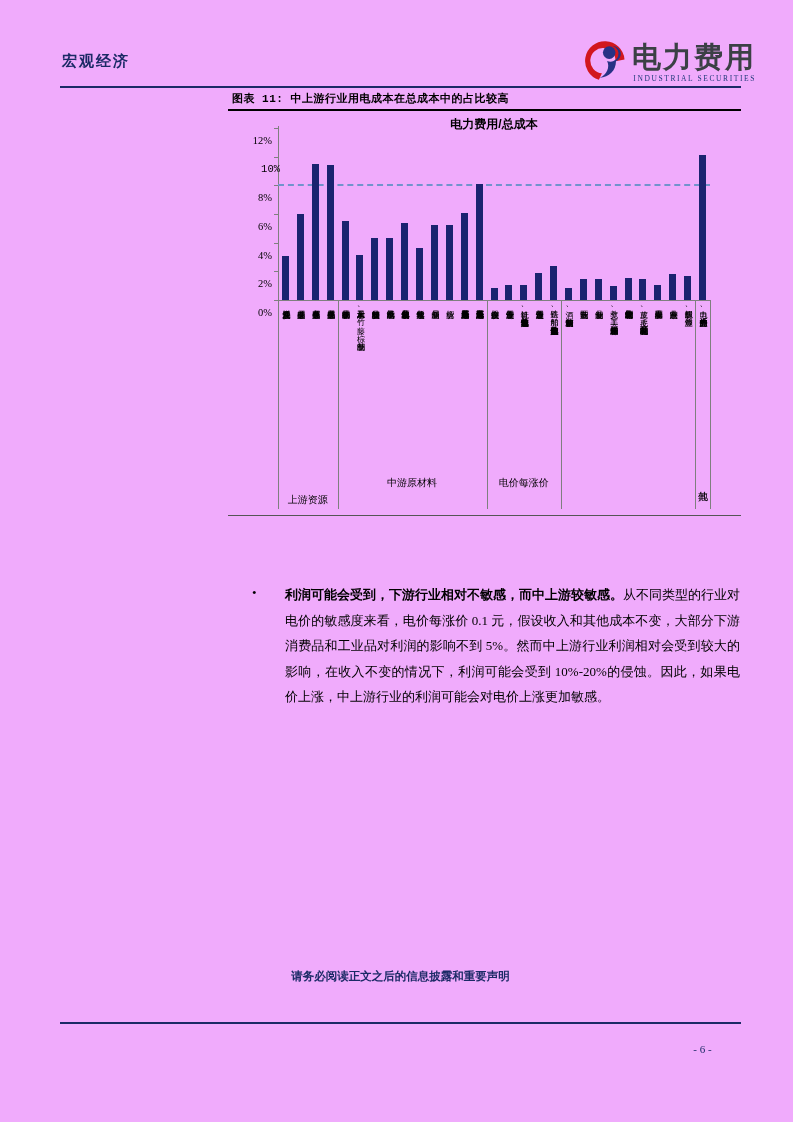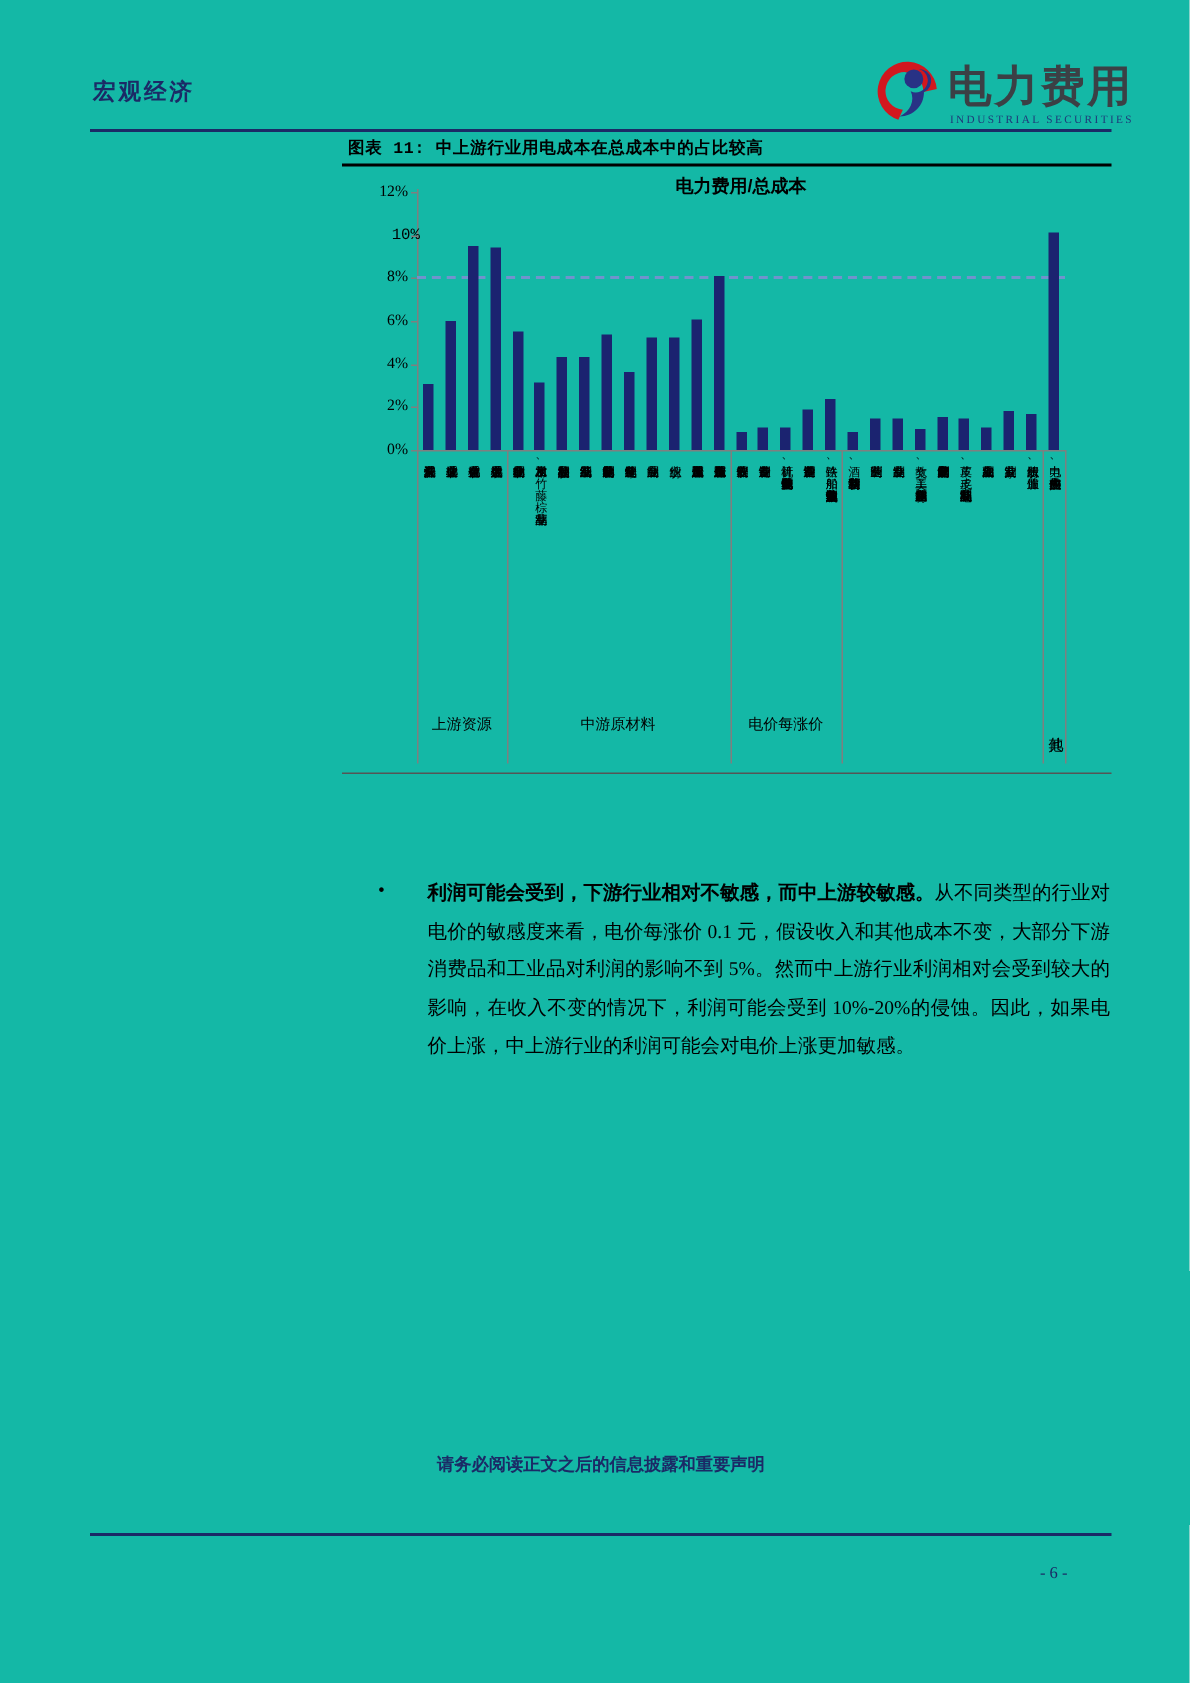--- a/index.html
+++ b/index.html
@@ -1,18 +1,18 @@
 <!DOCTYPE html>
 <html><head>
 <meta charset="utf-8">
 <style>
   * { margin:0; padding:0; box-sizing:border-box; }
   html,body { background:#e8e8e8; }
   #page {
-    position:relative; width:793px; height:1122px; background:#14b8a6;
+    position:relative; width:793px; height:1122px; background:#f0abfc;
     margin:0 auto; font-family:"Liberation Serif", serif; overflow:hidden;
   }
   
   #header-left {
     position:absolute; left:62px; top:52px; font-size:15px; font-weight:bold;
     color:#1b2a66; letter-spacing:2px; font-family:"Liberation Serif", serif;
   }
   #logo { position:absolute; left:584px; top:40px; display:flex; align-items:center; gap:6px; }
   #logo-text-cn {
     font-family:"Liberation Sans", sans-serif; font-weight:bold; font-size:29px;
@@ -32,21 +32,21 @@
   #figure-title-rule { position:absolute; left:228px; top:109px; width:513px; height:2px; background:#000; }
 
   
   #chart { position:absolute; left:228px; top:112px; width:513px; height:404px; }
   #chart-title {
     position:absolute; left:50px; top:4px; width:432px; text-align:center;
     font-family:"Liberation Sans", sans-serif; font-weight:bold; font-size:12px; color:#000;
   }
   .y-tick-label {
     position:absolute; width:40px; text-align:right; font-size:10.5px; color:#000;
-    font-family:"Liberation Serif", serif; transform:translateY(-50%);
+    font-family:"Liberation Serif", serif; transform:translateY(-50%);margin-top:12px;
   }
   .y-tick-mark { position:absolute; width:4px; height:1px; background:#7f7f7f; }
   #y-axis-line { position:absolute; width:1px; background:#7f7f7f; }
   #x-axis-line { position:absolute; height:1px; background:#7f7f7f; }
   .bar { position:absolute; }
   #ref-line { position:absolute; border-top:2px dashed #7193cd; }
   .x-label {
     position:absolute; overflow:hidden; display:flex; justify-content:center;
     font-size:8px; color:#000; font-family:"Liberation Serif", serif;
   }
@@ -250,21 +250,21 @@
       </div>
       <div class="x-label" style="left: 467.103px; top: 192px; width: 14.8966px; height: 152px;">
         <span>电力、热力的生产和供应业</span>
       </div>
       <div class="group-divider" style="left: 50px; top: 188px; height: 209px;"></div>
       <div class="group-divider" style="left: 109.586px; top: 188px; height: 209px;"></div>
       <div class="group-divider" style="left: 258.552px; top: 188px; height: 209px;"></div>
       <div class="group-divider" style="left: 333.034px; top: 188px; height: 209px;"></div>
       <div class="group-divider" style="left: 467.103px; top: 188px; height: 209px;"></div>
       <div class="group-divider" style="left: 482px; top: 188px; height: 209px;"></div>
-      <div class="group-label" style="left: 50px; width: 59.5862px; top: 347px; height: 48px;">
+      <div class="group-label" style="left: 50px; width: 59.5862px; top: 347px; height: 48px; align-items: flex-end;">
         <span>上游资源</span>
       </div>
       <div class="group-label" style="left: 109.586px; width: 148.966px; top: 347px; height: 48px;">
         <span>中游原材料</span>
       </div>
       <div class="group-label" style="left: 258.552px; width: 74.4828px; top: 347px; height: 48px;">
         <span>电价每涨价</span>
       </div>
       <div class="group-label vertical" style="left: 467.103px; width: 14.8966px; top: 347px; height: 48px;">
         <span>其他</span>

